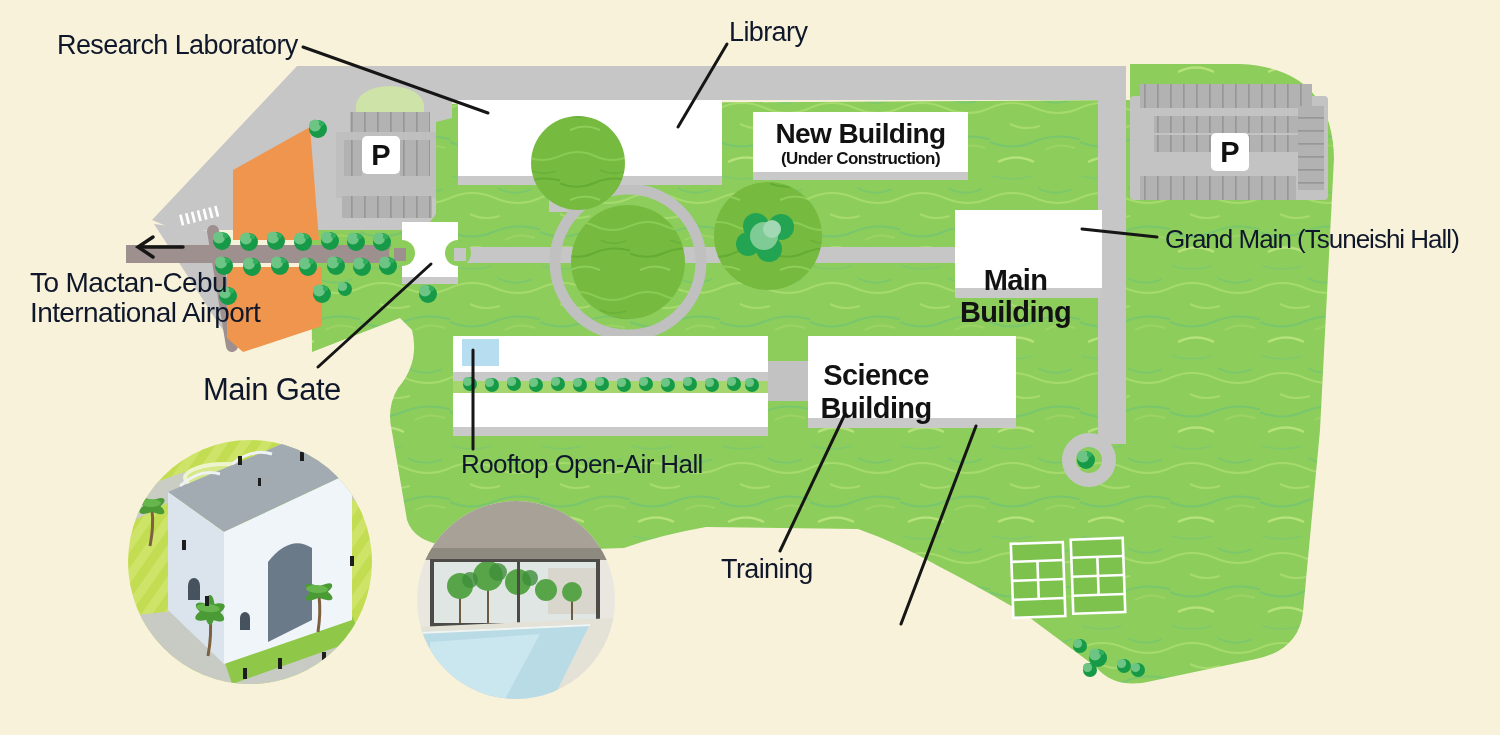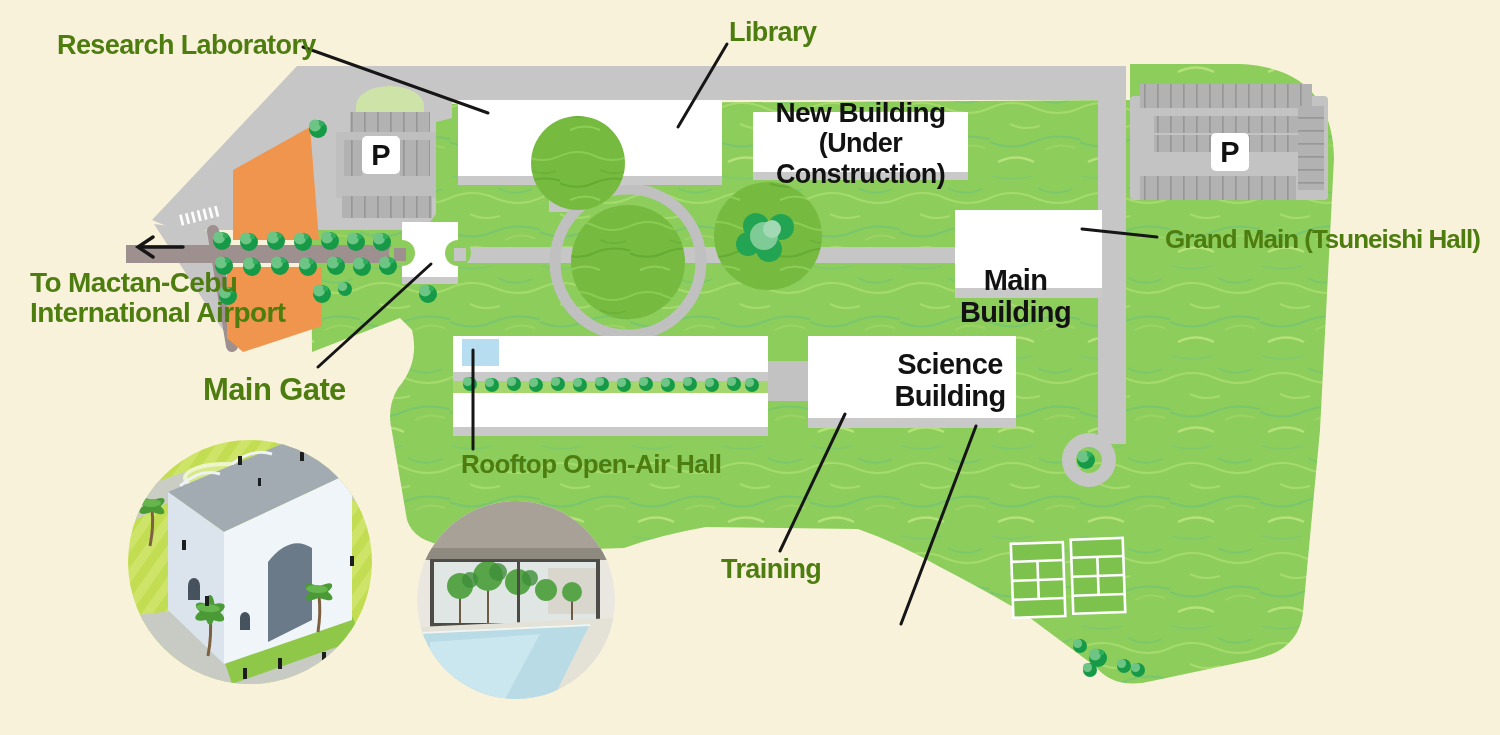--- a/index.html
+++ b/index.html
@@ -1,19 +1,19 @@
 <!DOCTYPE html>
 <html><head>
 <meta charset="utf-8">
 <style>
   html,body{margin:0;padding:0;background:#f9f2da;}
   .stage{position:relative;width:1500px;height:735px;overflow:hidden;
          font-family:"Liberation Sans","DejaVu Sans",sans-serif;background:#f9f2da;}
   .stage svg{position:absolute;left:0;top:0;}
-  .lbl{position:absolute;color:#4d7c0f;font-weight:700;letter-spacing:-0.6px;
+  .lbl{position:absolute;color:#0f172a;font-weight:400;letter-spacing:-0.6px;
        white-space:nowrap;line-height:1.08;z-index:5;}
   .boxlbl{position:absolute;display:flex;flex-direction:column;align-items:center;
           justify-content:center;color:#121212;font-weight:700;letter-spacing:-0.6px;
           text-align:center;z-index:5;line-height:1.12;}
   .pbadge{position:absolute;width:38px;height:38px;background:#fff;border-radius:5px;
           display:flex;align-items:center;justify-content:center;color:#111;
           font-weight:700;font-size:29px;z-index:6;}
 </style>
 </head>
 <body>
@@ -339,41 +339,41 @@
   </g>
 </svg>
 
 <div class="lbl" style="left:57px;top:31px;font-size:27px;">Research Laboratory</div>
 
 <div class="lbl" style="left:729px;top:18px;font-size:27px;">Library</div>
 
 
 <div class="boxlbl" style="left:753px;top:110px;width:215px;height:66px;">
   <span style="font-size:28px;">New Building</span>
-  <span style="font-size:27px;">(Under Construction)</span>
+  <span style="font-size:17px;">(Under Construction)</span>
 </div>
 
 <div class="boxlbl" style="left:955px;top:210px;width:121px;height:84px;font-size:29px;margin-top:44px;">
   <span>Main</span>
   <span>Building</span>
 </div>
 
 <div class="lbl" style="left:1165px;top:225px;font-size:26px;letter-spacing:-1px;">Grand Main (Tsuneishi Hall)</div>
 
 <div class="lbl" style="left:30px;top:268px;font-size:28px;">
   <div>To Mactan-Cebu</div>
   <div>International Airport</div>
 </div>
 
 <div class="lbl" style="left:203px;top:373px;font-size:31px;">Main Gate</div>
 
 
 <div class="lbl" style="left:461px;top:450px;font-size:26px;">Rooftop Open-Air Hall</div>
 
-<div class="boxlbl" style="left:854px;top:336px;width:192px;height:88px;font-size:29px;">
+<div class="boxlbl" style="left:780px;top:336px;width:192px;height:88px;font-size:29px;justify-content:flex-end;">
   <span>Science</span>
   <span>Building</span>
 </div>
 
 <div class="lbl" style="left:721px;top:555px;font-size:27px;">Training</div>
 
 
 <div class="pbadge" style="left:362px;top:136px;">P</div>
 <div class="pbadge" style="left:1211px;top:133px;">P</div>
 

